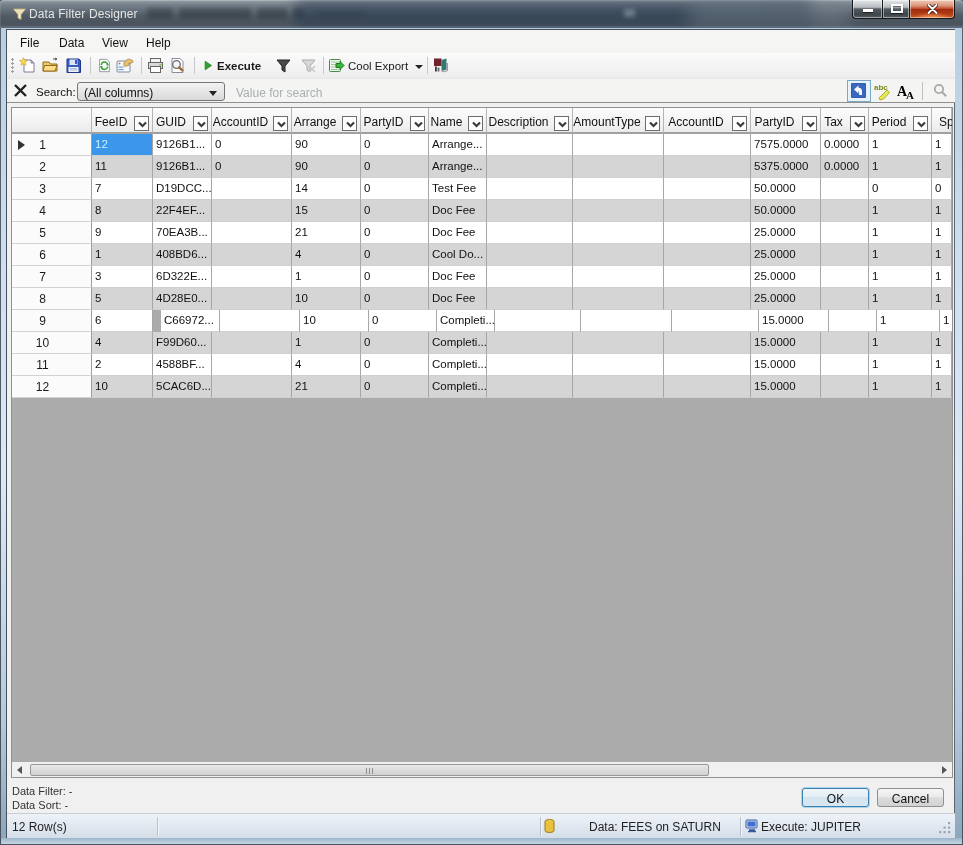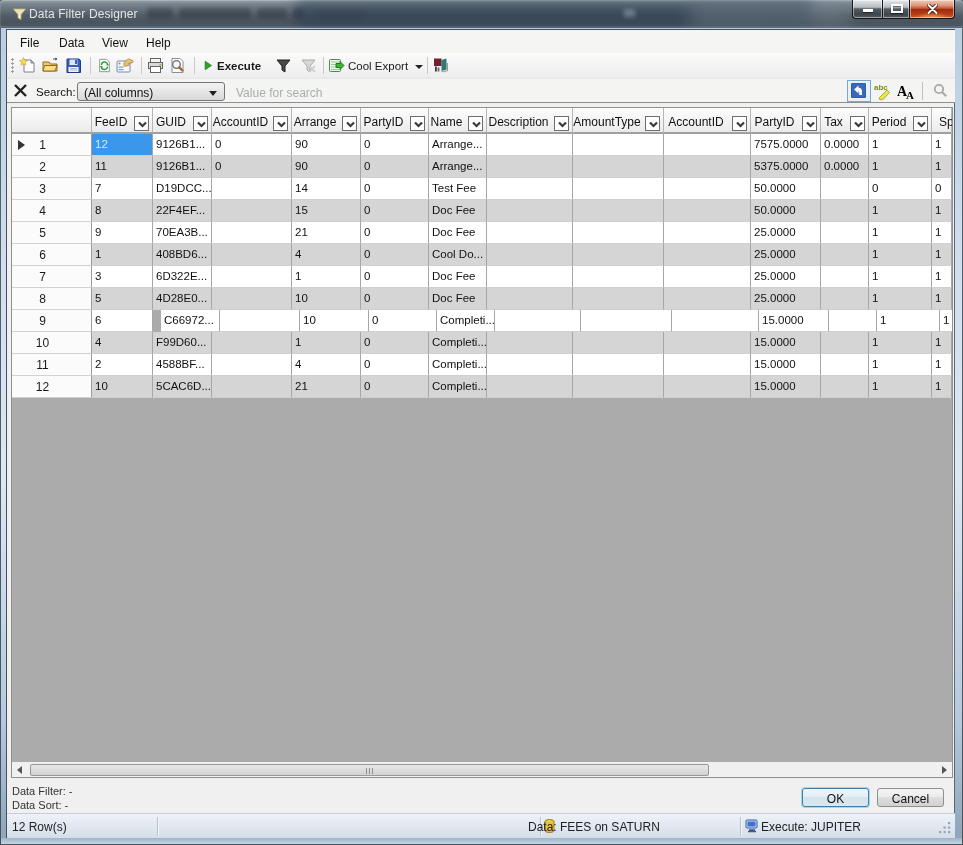--- a/index.html
+++ b/index.html
@@ -568,21 +568,21 @@
 <div id="okbtn" class="btn">OK</div>
 <div id="cancelbtn" class="btn">Cancel</div>
 <div id="statusbar" class="abs">
   <div class="st" style="left:5px;">12 Row(s)</div>
   <div class="ssep" style="left:150px;"></div>
   <div class="ssep" style="left:533px;"></div>
   <svg class="abs" style="left:537px;top:5px;" width="11" height="14" viewBox="0 0 11 14">
       <ellipse cx="5.5" cy="2.5" rx="4.5" ry="2" fill="#f0d050" stroke="#9a7a1a"></ellipse>
       <path d="M1 2.5 v9 a4.5 2 0 0 0 9 0 v-9" fill="#e8c23a" stroke="#9a7a1a"></path>
     </svg>
-  <div class="st" style="left:521px;">Data: FEES on SATURN</div>
+  <div class="st" style="left:582px;">Data: FEES on SATURN</div>
   <div class="ssep" style="left:733px;"></div>
   <svg class="abs" style="left:738px;top:5px;" width="14" height="14" viewBox="0 0 14 14">
       <rect x="1" y="1" width="11" height="8" rx="1" fill="#cfe0f5" stroke="#3a5a9a"></rect>
       <rect x="2.5" y="2.5" width="8" height="5" fill="#3f6fd0"></rect>
       <path d="M4 11 h6 M3 12.5 h8" stroke="#3a5a9a" stroke-width="1.4"></path>
     </svg>
   <div class="st" style="left:754px;">Execute: JUPITER</div>
   <svg class="abs" style="right:3px;top:7px;" width="14" height="14" viewBox="0 0 14 14">
       <g fill="#9aa5b1">
         <rect x="10" y="1" width="2.2" height="2.2"></rect>

